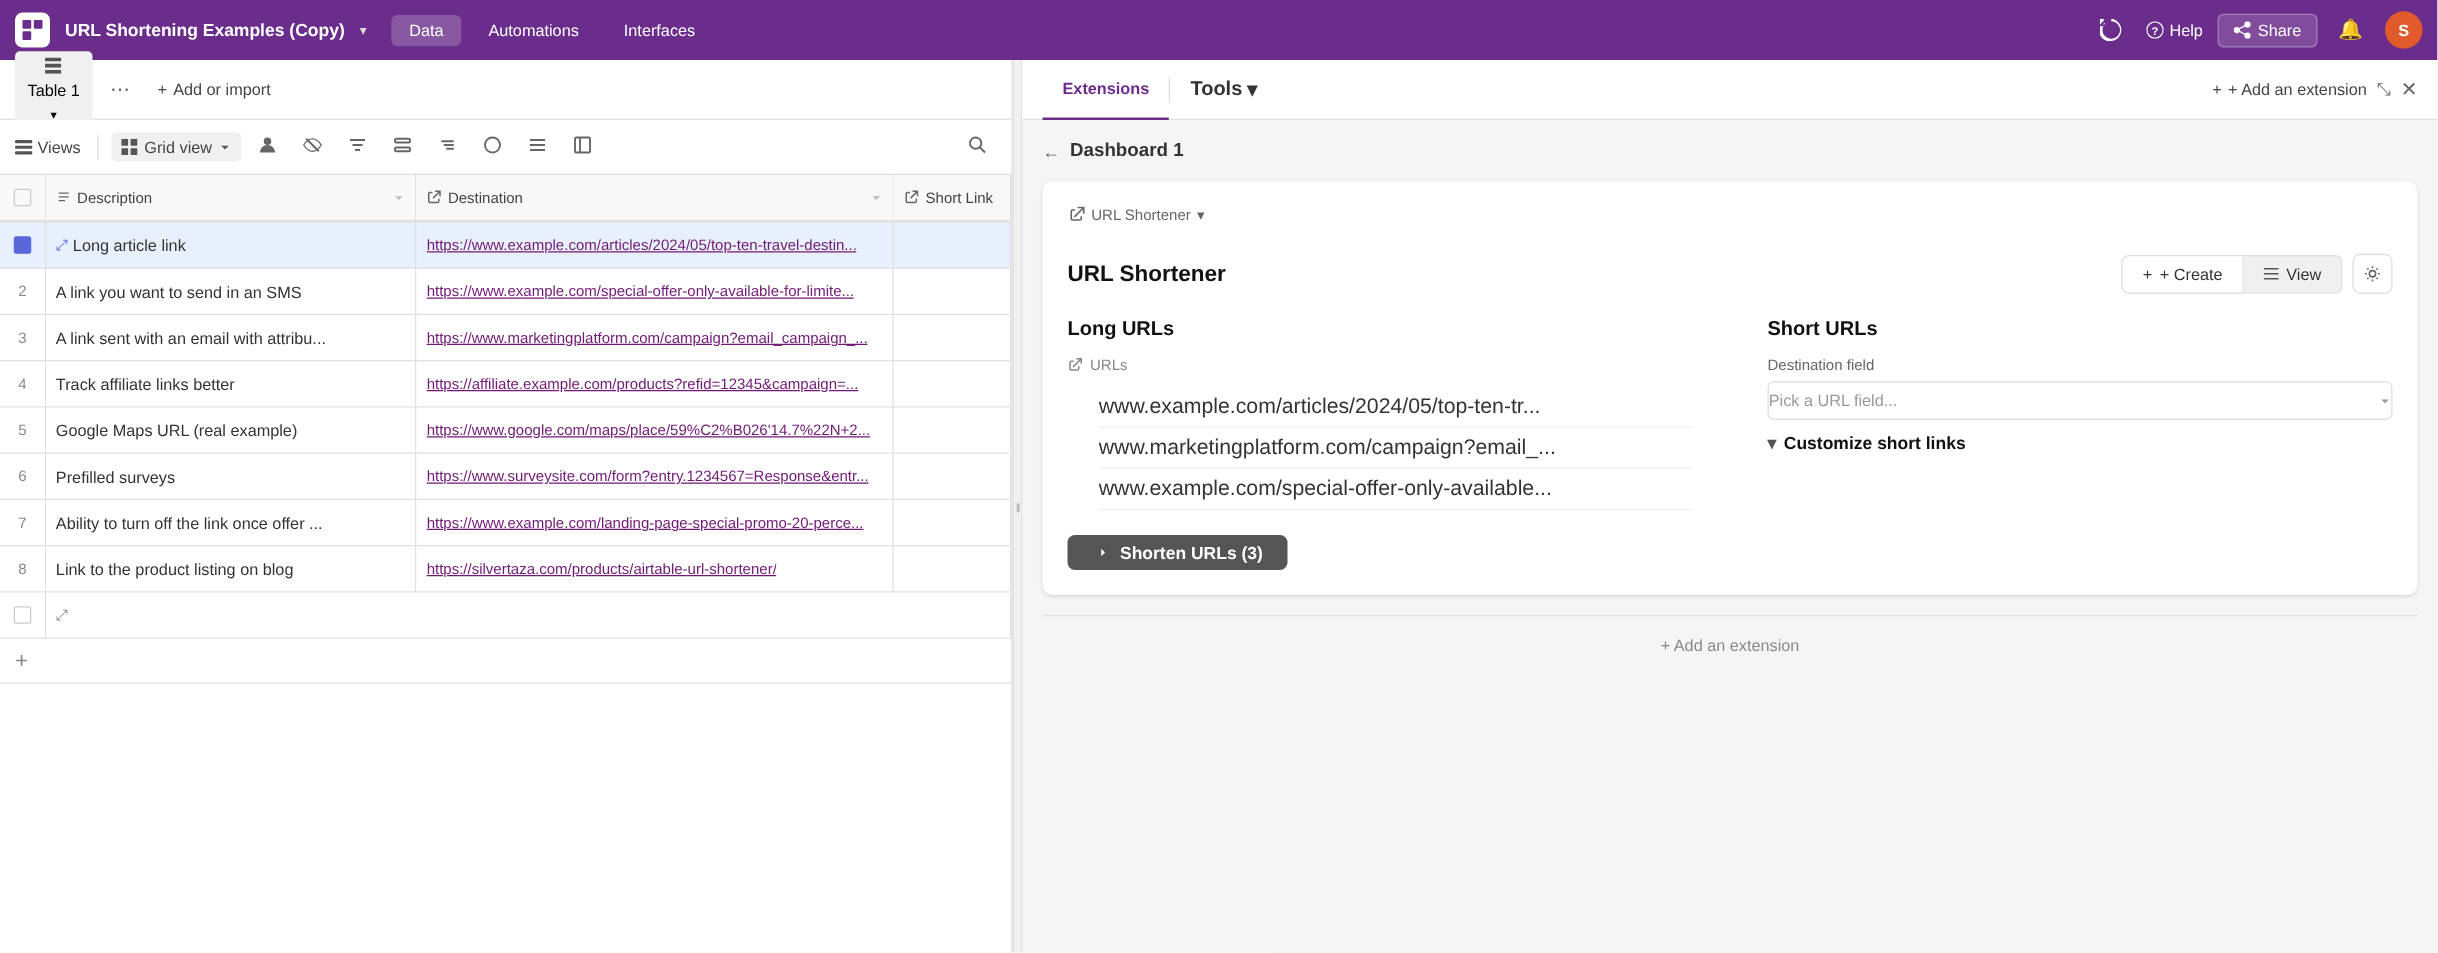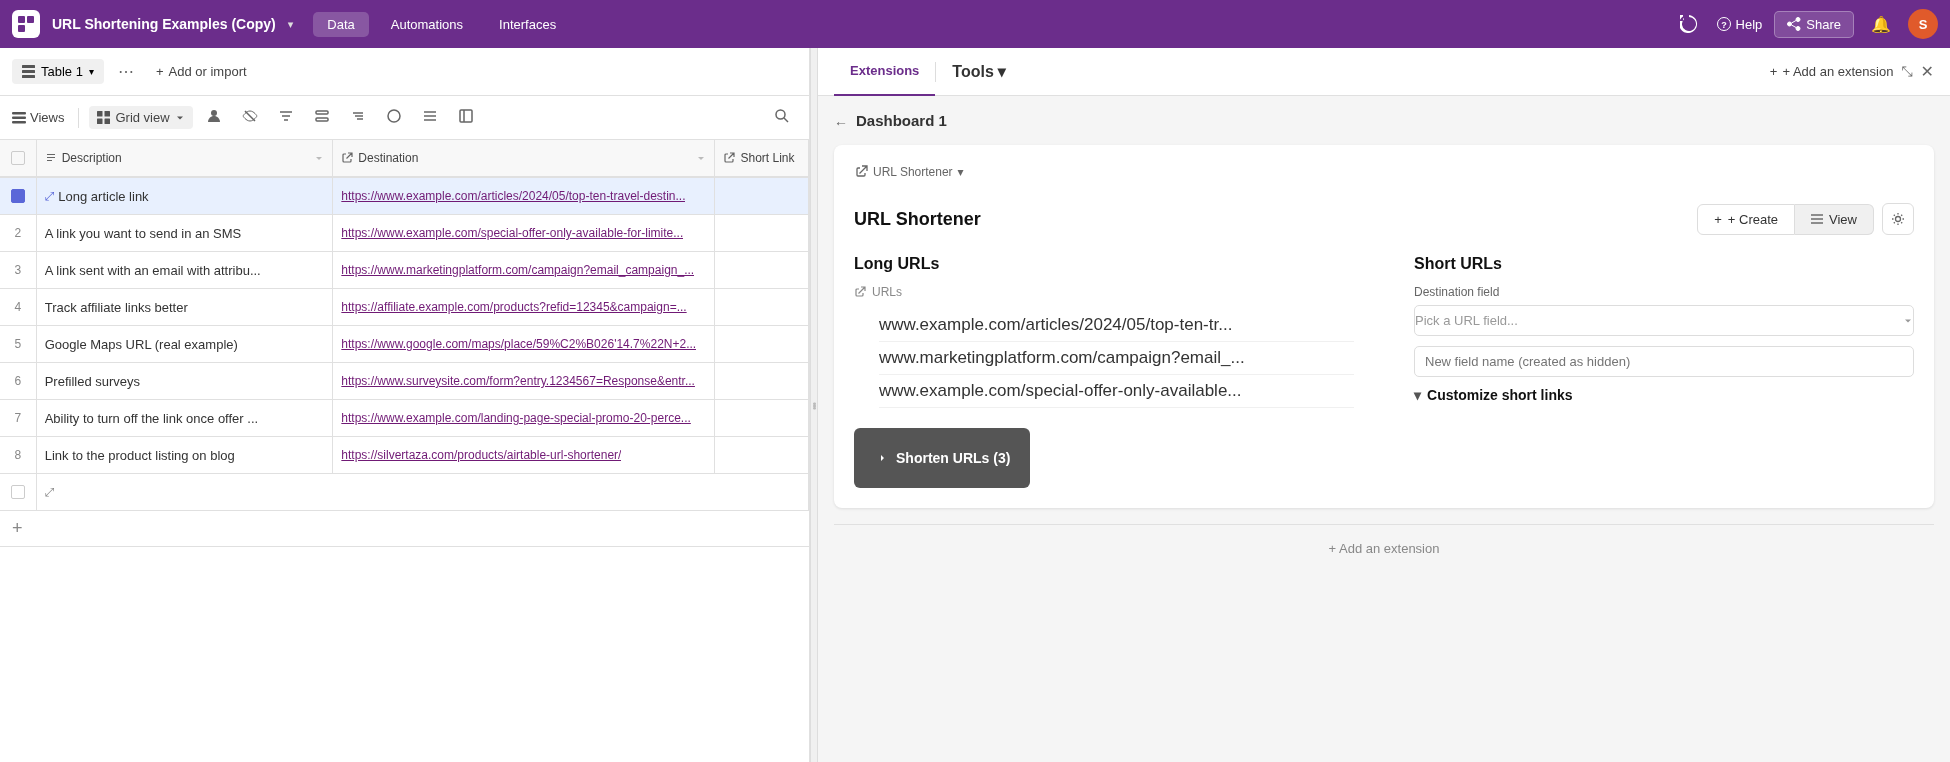--- a/index.html
+++ b/index.html
@@ -108,20 +108,21 @@
       background: #fff;
     }
     .table-tab {
       display: flex; align-items: center; gap: 6px;
       padding: 5px 10px;
       border-radius: 4px;
       font-size: 13px;
       font-weight: 500;
       cursor: pointer;
       background: #f0f0f0;
+      flex-direction: column;
     }
     .table-tab .chevron { font-size: 10px; }
     .table-tab-more { font-size: 16px; color: #666; cursor: pointer; padding: 4px 6px; }
     .add-import-btn {
       display: flex; align-items: center; gap: 5px;
       font-size: 13px; color: #444; cursor: pointer;
       padding: 5px 8px;
       border-radius: 4px;
     }
 
@@ -396,21 +397,21 @@
       font-size: 14px; font-weight: 600; color: #111;
       cursor: pointer;
     }
     .customize-chevron { color: #555; }
 
     .shorten-btn {
       background: #555;
       color: #fff;
       border: none;
       border-radius: 6px;
-      padding: 22px 20px;
+      padding: 6px 20px;
       font-size: 14px;
       font-weight: 600;
       cursor: pointer;
       display: flex; align-items: center; gap: 8px;
       margin-top: 20px;
     }
 
     .add-extension-footer {
       background: #f5f5f5;
       padding: 16px;
@@ -925,21 +926,20 @@
 
           <div class="short-urls-col">
             <div class="col-title">Short URLs</div>
             <div class="dest-field-label">Destination field</div>
             <div class="dest-field-select">
               <span>Pick a URL field...</span>
               <svg width="10" height="10" viewBox="0 0 10 10" fill="#999">
                   <path d="M2 3.5l3 3 3-3"></path>
                 </svg>
             </div>
-            <input class="new-field-input" type="text" style="display: block;" placeholder="New field name (created as hidden)">
             <div class="customize-row">
               <span class="customize-chevron">▾</span>
               <span>Customize short links</span>
             </div>
           </div>
         </div>
 
       </div>
 
       <div class="add-extension-footer">

